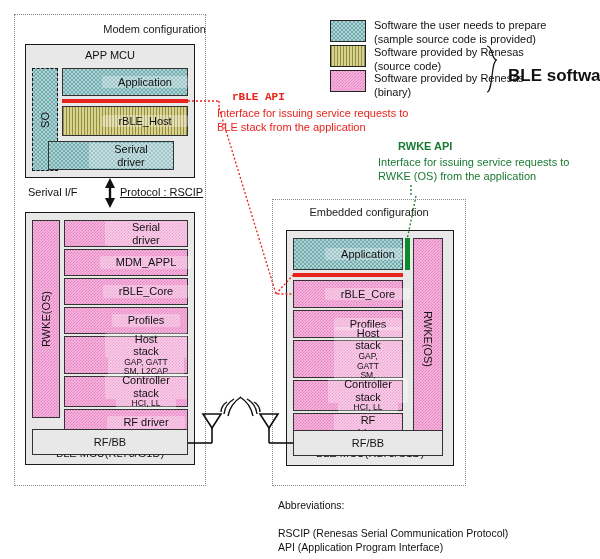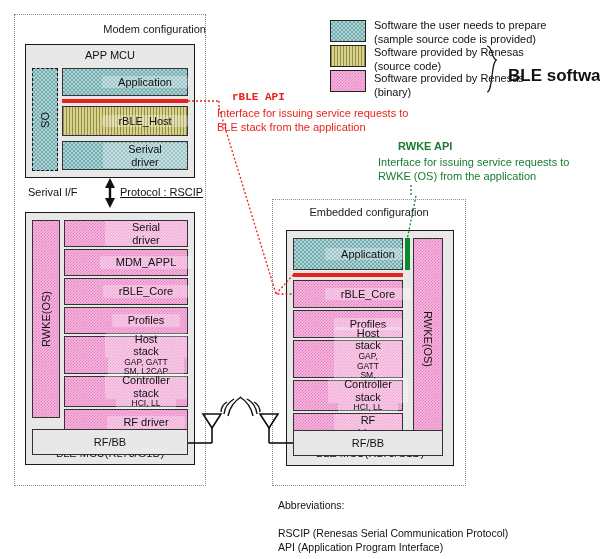--- a/index.html
+++ b/index.html
@@ -173,21 +173,21 @@
     <span>OS</span>
   </div>
 
   <div class="abs blk fill-teal" style="left:62px; top:68px; width:126px; height:28px;">
     <span class="lbl">Application</span>
   </div>
   <div class="abs red-bar" style="left:62px; top:99px; width:126px; height:4px;"></div>
   <div class="abs blk fill-olive" style="left:62px; top:106px; width:126px; height:30px;">
     <span class="lbl">rBLE_Host</span>
   </div>
-  <div class="abs blk fill-teal" style="left:62px; top:141px; width:126px; height:29px;">
+  <div class="abs blk fill-teal" style="left:48px; top:141px; width:126px; height:29px;">
     <span class="lbl">Serival driver</span>
   </div>
 
   <svg class="overlay">
     <line x1="110" y1="182" x2="110" y2="204" stroke="#111" stroke-width="2.4"></line>
     <polygon points="110,178 105,188 115,188" fill="#111"></polygon>
     <polygon points="110,208 105,198 115,198" fill="#111"></polygon>
   </svg>
   <div class="abs" style="left:28px; top:186px; font-size:11px; color:#111;">Serival I/F</div>
   <div class="abs" style="left:120px; top:186px; font-size:11px; color:#111;text-decoration:underline;">Protocol : RSCIP</div>

